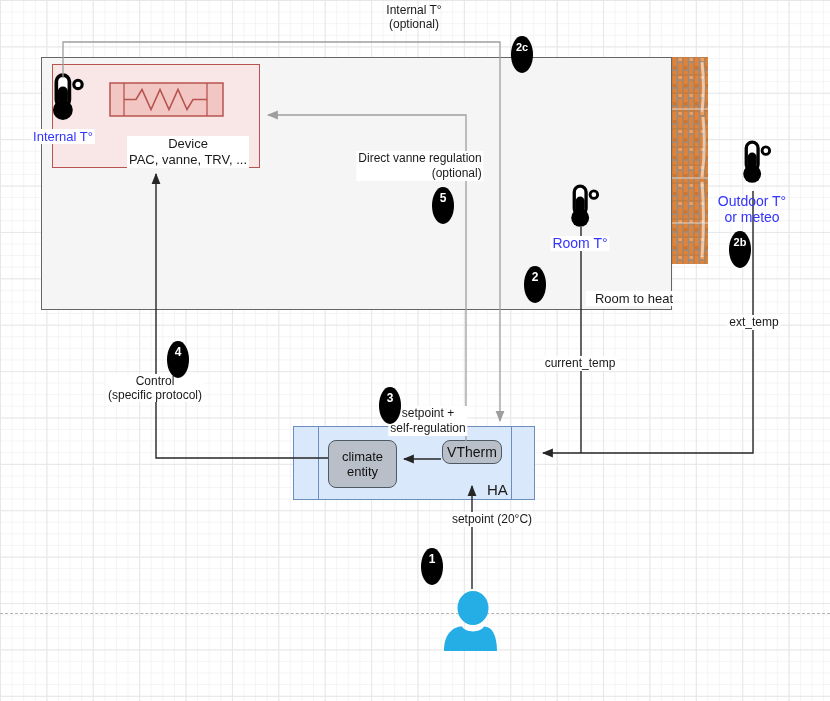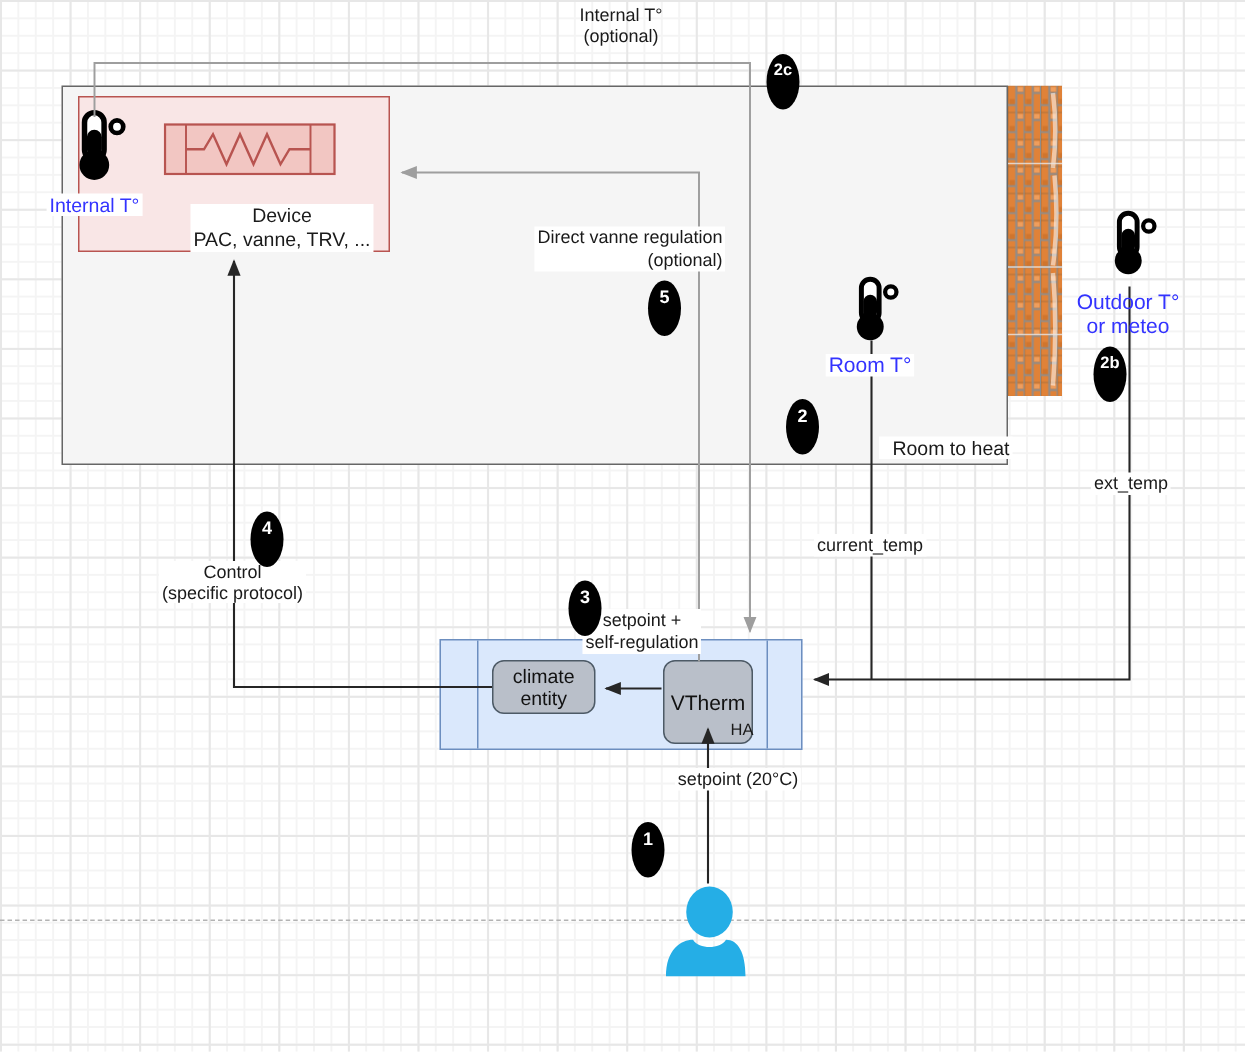--- a/index.html
+++ b/index.html
@@ -28,21 +28,21 @@
   .lbl.noBg{background:transparent;}
   .lbl.blue{color:#3333ff;font-size:13px;}
   .lbl.big{font-size:13px;line-height:16px;margin-left:32px;}
   .badge{position:absolute;width:22px;height:37px;border-radius:50%;
     background:#000;color:#fff;font-weight:bold;font-size:12px;line-height:22px;
     text-align:center;z-index:7;}
   .icon{position:absolute;z-index:4;}
   #connectors{position:absolute;left:0;top:0;z-index:5;pointer-events:none;}
   .dashline{position:absolute;left:0;width:830px;height:0;
     border-top:1px dashed #b3b3b3;z-index:0;}
-  .ha-tag{position:absolute;font-size:11px;color:#1a1a1a;z-index:6;}
+  .ha-tag{position:absolute;font-size:15px;color:#1a1a1a;z-index:6;}
   .room-tag{position:absolute;font-size:13px;color:#1a1a1a;background:#fff;
     padding:0 2px;z-index:6;}
 </style>
 </head>
 <body>
 
 <div id="canvas">
 
   <div class="dashline" style="top:613px;"></div>
 
@@ -99,25 +99,25 @@
   <div class="lbl blue" style="left:580px;top:236px;font-size:14px;">Room T°</div>
   <div class="lbl blue noBg" style="left:752px;top:193px;font-size:14px;line-height:16px;">
     <div>Outdoor T°</div>
     <div>or meteo</div>
   </div>
 
   <div class="box ha" style="left:293px;top:426px;width:242px;height:74px;">
     <div class="ha-inner" style="left:24px;"></div>
     <div class="ha-inner" style="left:217px;"></div>
   </div>
-  <div class="box entity" style="left:328px;top:440px;width:69px;height:36px;">
+  <div class="box entity" style="left:328px;top:440px;width:69px;height:48px;">
     <div>climate</div>
     <div>entity</div>
   </div>
-  <div class="box entity" style="left:442px;top:440px;width:60px;height:56px;font-size:14px;">
+  <div class="box entity" style="left:442px;top:440px;width:60px;height:24px;font-size:14px;">
     <div>VTherm</div>
   </div>
   <div class="ha-tag" style="left:487px;top:481px;">HA</div>
 
   <svg id="connectors" width="830" height="701">
     <defs>
       <marker id="aB" viewBox="0 0 10 10" refX="9" refY="5" markerWidth="11" markerHeight="11" markerUnits="userSpaceOnUse" orient="auto">
           <path d="M0,1 L10,5 L0,9 Z" fill="#262626"></path>
         </marker>
       <marker id="aG" viewBox="0 0 10 10" refX="9" refY="5" markerWidth="11" markerHeight="11" markerUnits="userSpaceOnUse" orient="auto">

